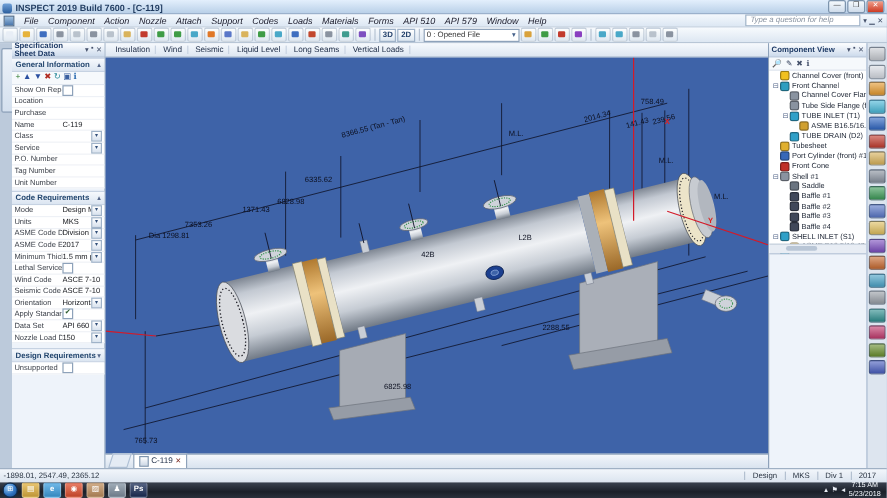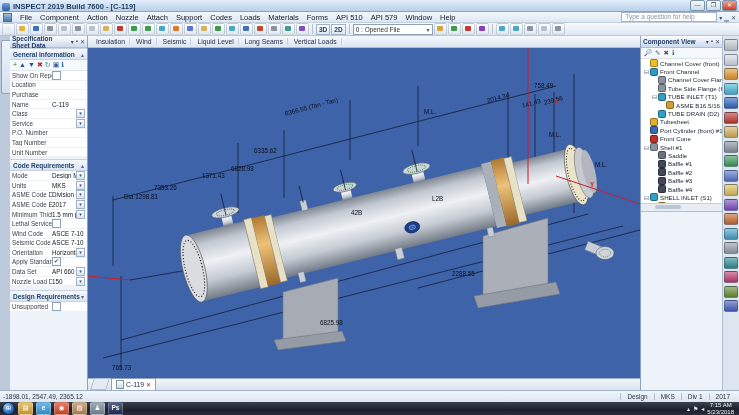--- a/index.html
+++ b/index.html
@@ -11,21 +11,21 @@
     background:linear-gradient(#e3effc,#b9d0e8);border-bottom:1px solid #8aa4c2;
     display:flex;align-items:flex-end;padding:0 2px;box-sizing:border-box;}
   #titlebar .appicon{width:8px;height:8px;background:linear-gradient(#6fa0d8,#2c5f9e);border-radius:2px;margin-right:3px;}
   #titlebar .title{font-size:7.5px;color:#1e3a5f;font-weight:bold;flex:1;white-space:nowrap;overflow:hidden;}
   .winbtns{display:flex;gap:1px;}
   .winbtn{width:13px;height:9px;border:1px solid #7d94ad;border-radius:2px;
     background:linear-gradient(#f6fafd,#cfdceb);font-size:6px;line-height:8px;text-align:center;color:#333;}
   .winbtn.close{background:linear-gradient(#f2a08c,#cc3a24);color:#fff;}
   #menubar{position:absolute;left:0;top:12px;width:739px;height:11px;
     background:linear-gradient(#f4f8fd,#dce7f3);border-bottom:1px solid #c2cfdd;
-    display:flex;align-items:center;padding:0 3px;box-sizing:border-box;}
+    display:flex;align-items:center;padding:0 3px;box-sizing:border-box;font-style:italic;}
   #menubar .mdicon{width:7px;height:7px;background:linear-gradient(#9fc0e0,#4a76ac);border:1px solid #56708e;margin-right:4px;}
   .menu-item{padding:0 4px;font-size:7.5px;color:#1a1a2a;white-space:nowrap;}
   #helpbox{margin-left:auto;display:flex;align-items:center;gap:2px;}
   #helpbox .q{border:1px solid #9fb2c8;background:#fff;color:#8a94a2;font-size:6.5px;
     padding:0 3px;height:8px;line-height:8px;width:88px;}
   #helpbox .hbtn{font-size:6px;color:#44506a;}
   #toolbar{position:absolute;left:0;top:23px;width:739px;height:13px;
     background:linear-gradient(#f7fafd,#dde7f2);border-bottom:1px solid #b8c6d6;
     display:flex;align-items:center;gap:1px;padding:0 2px;box-sizing:border-box;}
   .tico{width:11px;height:10px;border-radius:2px;border:1px solid rgba(120,140,165,.35);

